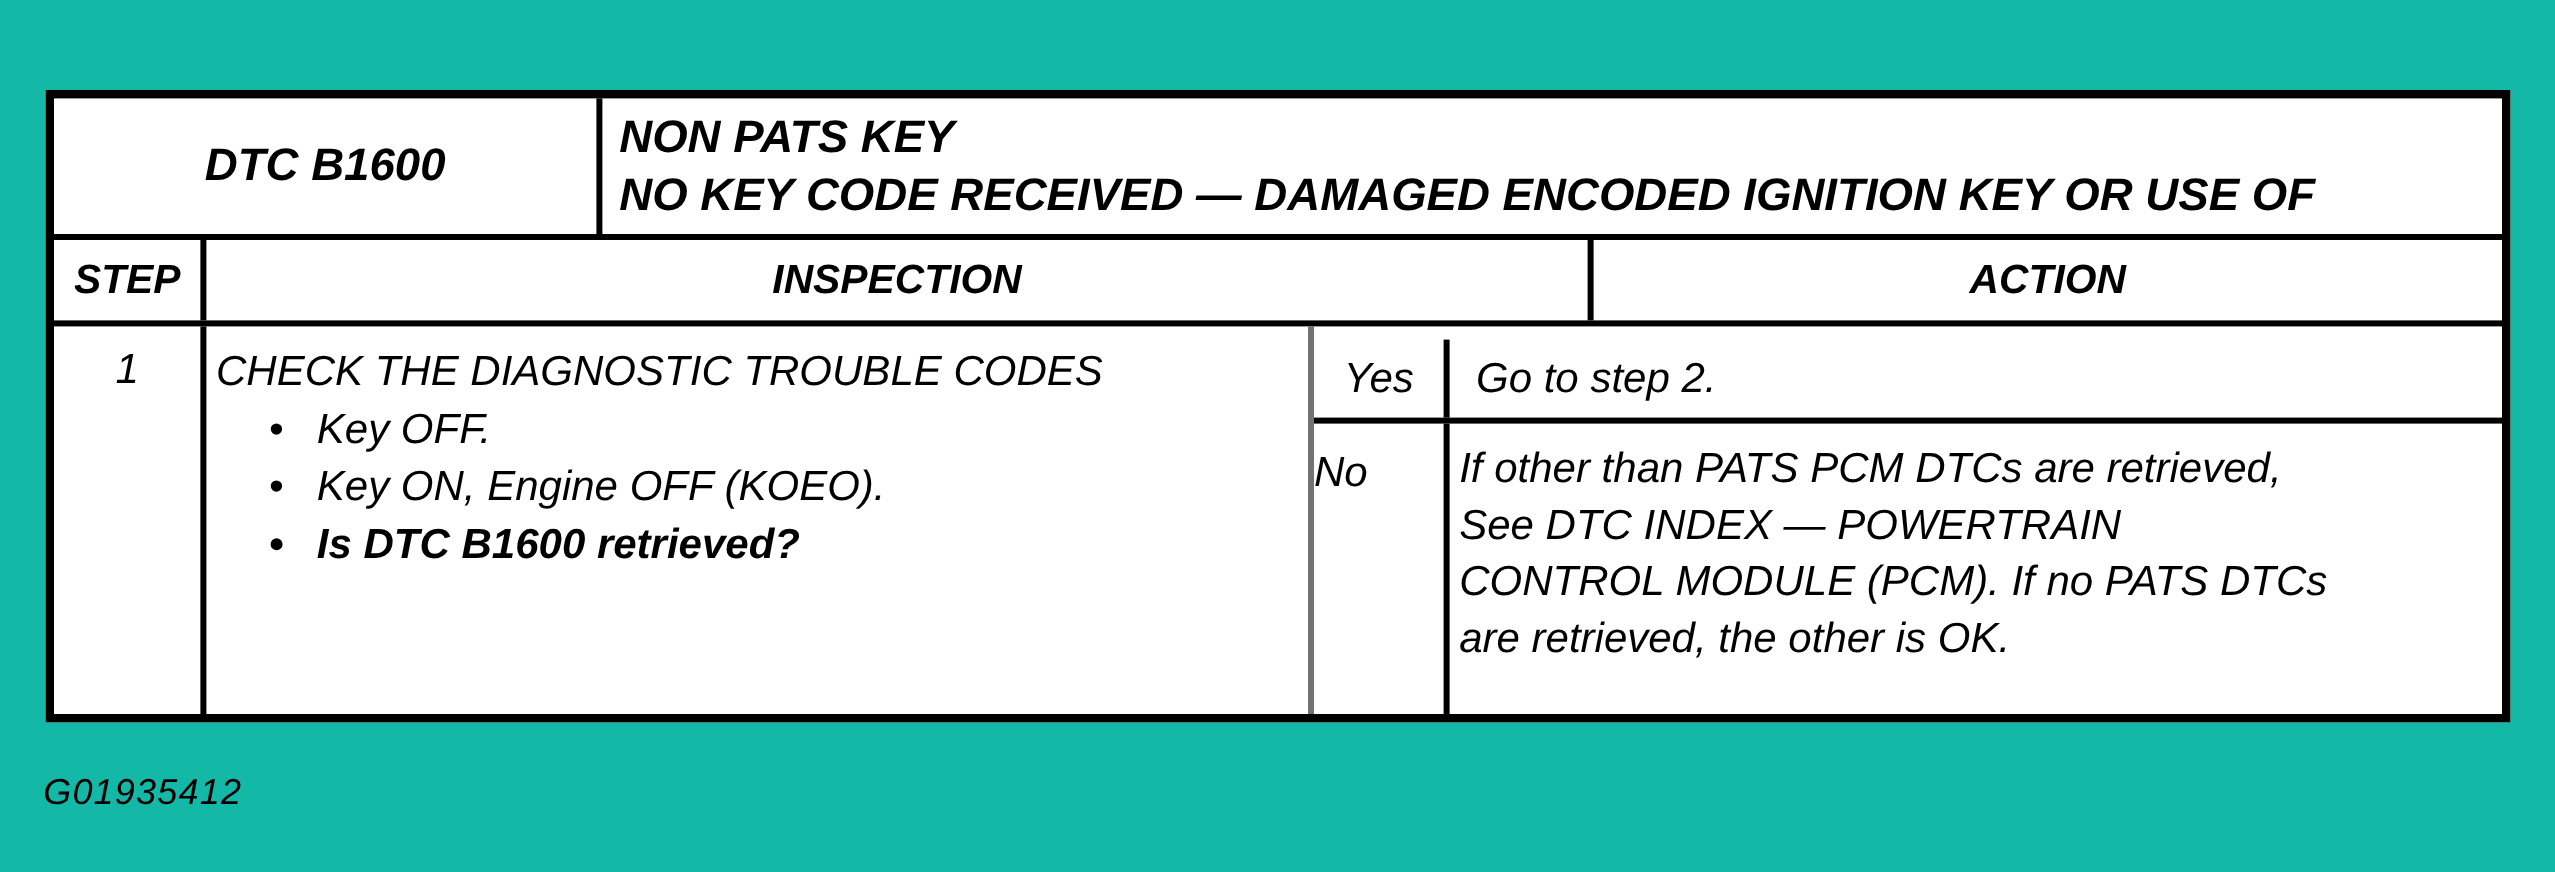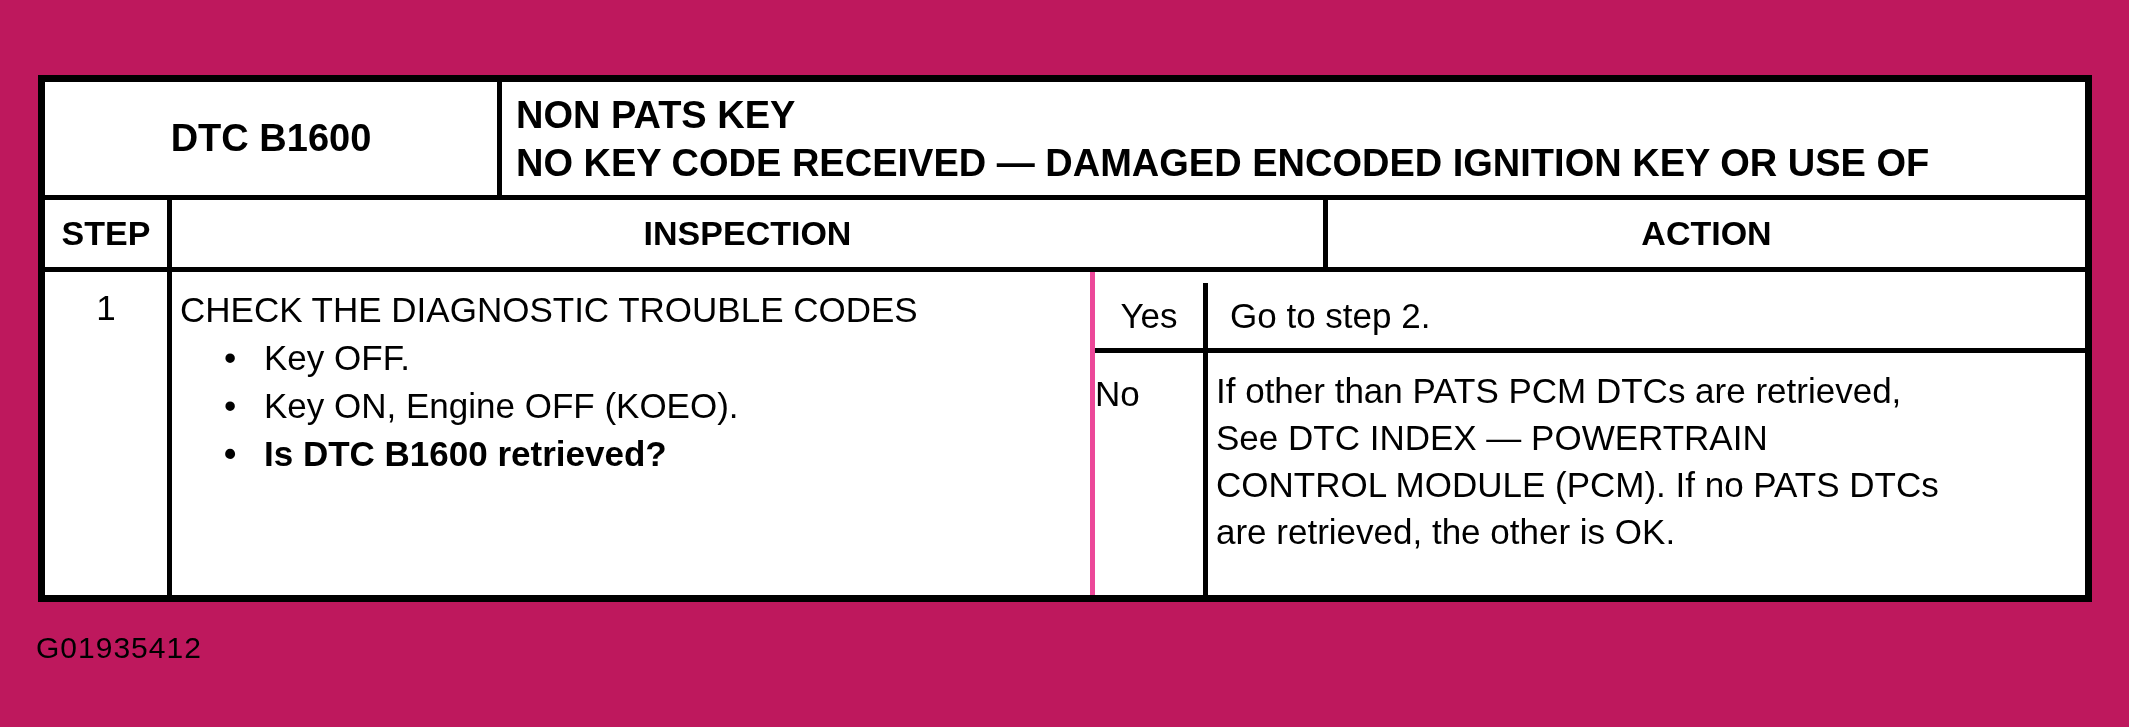--- a/index.html
+++ b/index.html
@@ -1,23 +1,24 @@
 <!DOCTYPE html>
 <html><head>
 <meta charset="utf-8">
 <style>
   * { margin:0; padding:0; box-sizing:border-box; }
   html,body { background:#ffffff; }
   .page {
     position:relative;
     width:2129px; height:727px;
-    background:#be185d;
+    background:#14b8a6;
     color:#000000;
     font-family:"Liberation Sans", sans-serif;
     overflow:hidden;
+    font-style:italic;
   }
   .dtc-table {
     position:absolute; left:38px; top:75px;
     width:2054px; height:527px;
     border:7px solid #000;
     display:flex; flex-direction:column;
     background:#fff;
   }
   .row { display:flex; flex-direction:row; width:100%; }
   .row-title   { height:118px; border-bottom:5px solid #000; }
@@ -50,21 +51,21 @@
   .insp-header-w { width:1156px; }
   .action-w { flex:1; }
 
   
   .step-cell {
     width:127px; border-right:5px solid #000;
     text-align:center; padding-top:16px;
     font-size:35px;
   }
   .inspection-cell {
-    width:923px; border-right:5px solid #ec4899;
+    width:923px; border-right:5px solid #737373;
     padding:14px 10px 0 8px;
     font-size:35px; line-height:48px;
   }
   .inspection-cell .line { white-space:nowrap; }
   .bullet-line { display:flex; padding-left:44px; }
   .bullet-dot { width:40px; flex:0 0 40px; }
   .bold { font-weight:bold; }
 
   .outcomes-col { flex:1; display:flex; flex-direction:column;margin-top:11px; }
   .outcome-row { display:flex; width:100%; }
@@ -75,21 +76,21 @@
     font-size:35px;
   }
   .outcome-yes .answer-cell { display:flex; align-items:center; justify-content:center; }
   .outcome-no  .answer-cell { text-align:left; padding-top:21px; }
   .action-cell { flex:1; font-size:35px; line-height:47px; }
   .outcome-yes .action-cell { display:flex; align-items:center; padding-left:22px; }
   .outcome-no  .action-cell { padding:14px 10px 0 8px; }
   .action-cell .line { white-space:nowrap; }
 
   .figure-id {
-    position:absolute; left:36px; top:631px;
+    position:absolute; left:36px; top:644px;
     font-size:30px; letter-spacing:1px;
   }
 </style>
 </head>
 <body>
 
 <div class="page">
 
   <div class="dtc-table">
 

